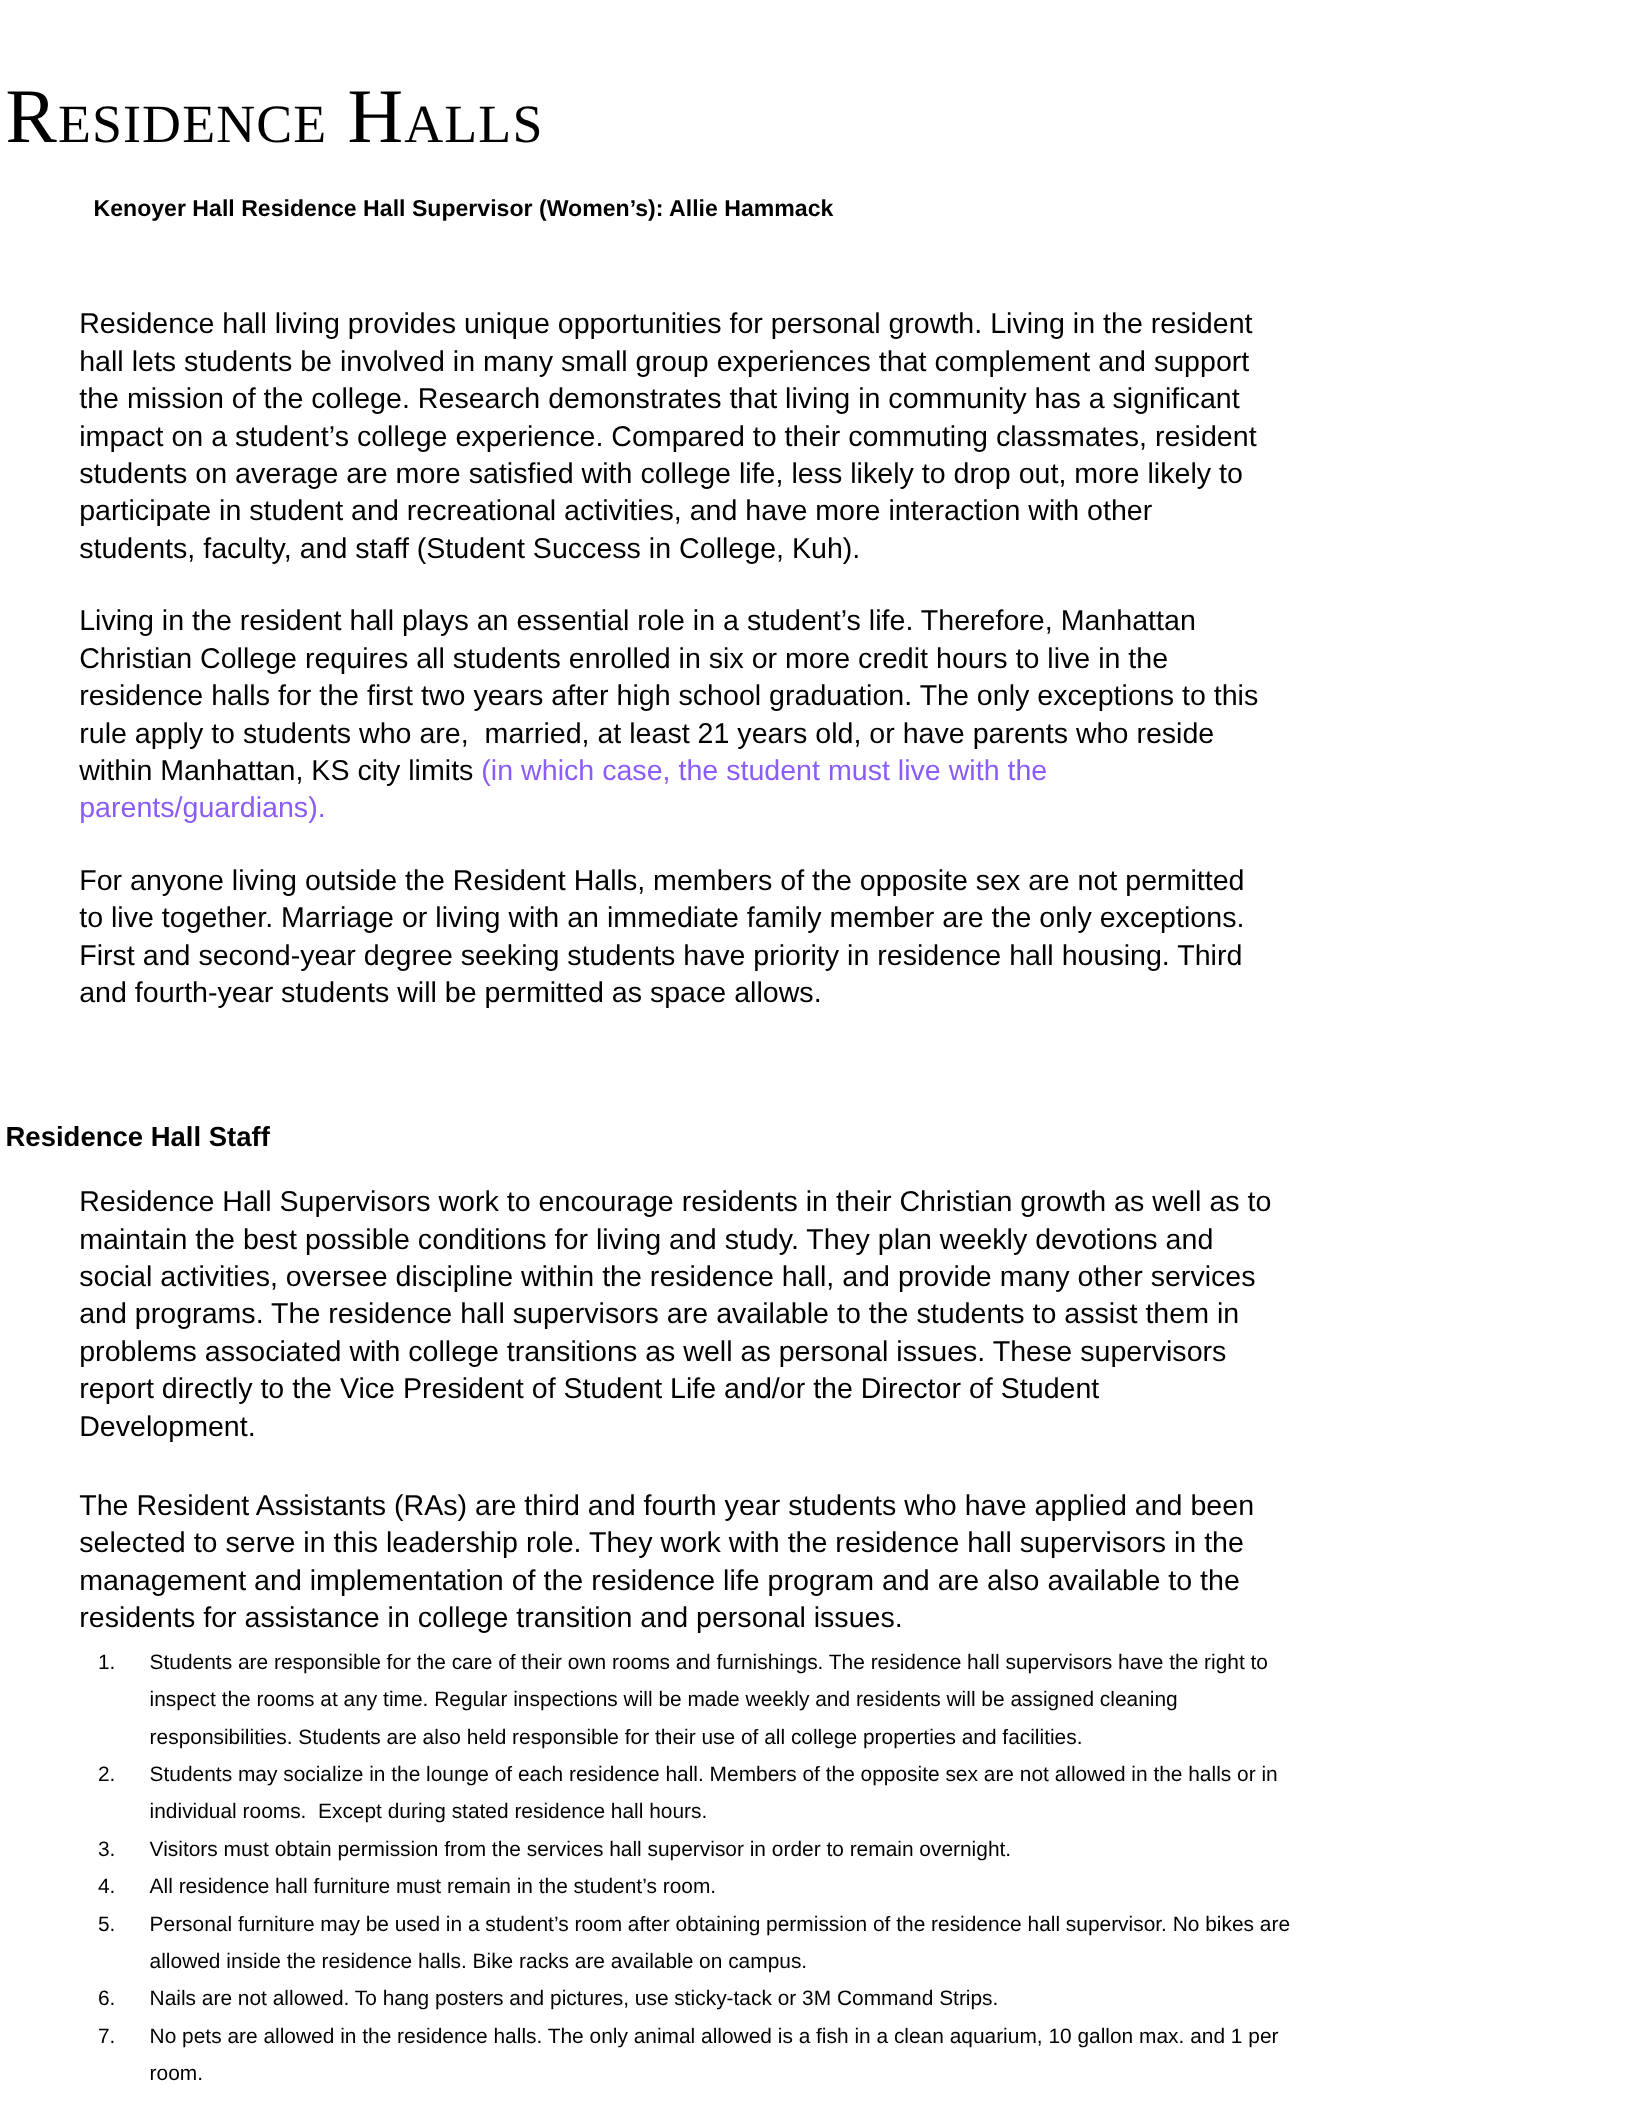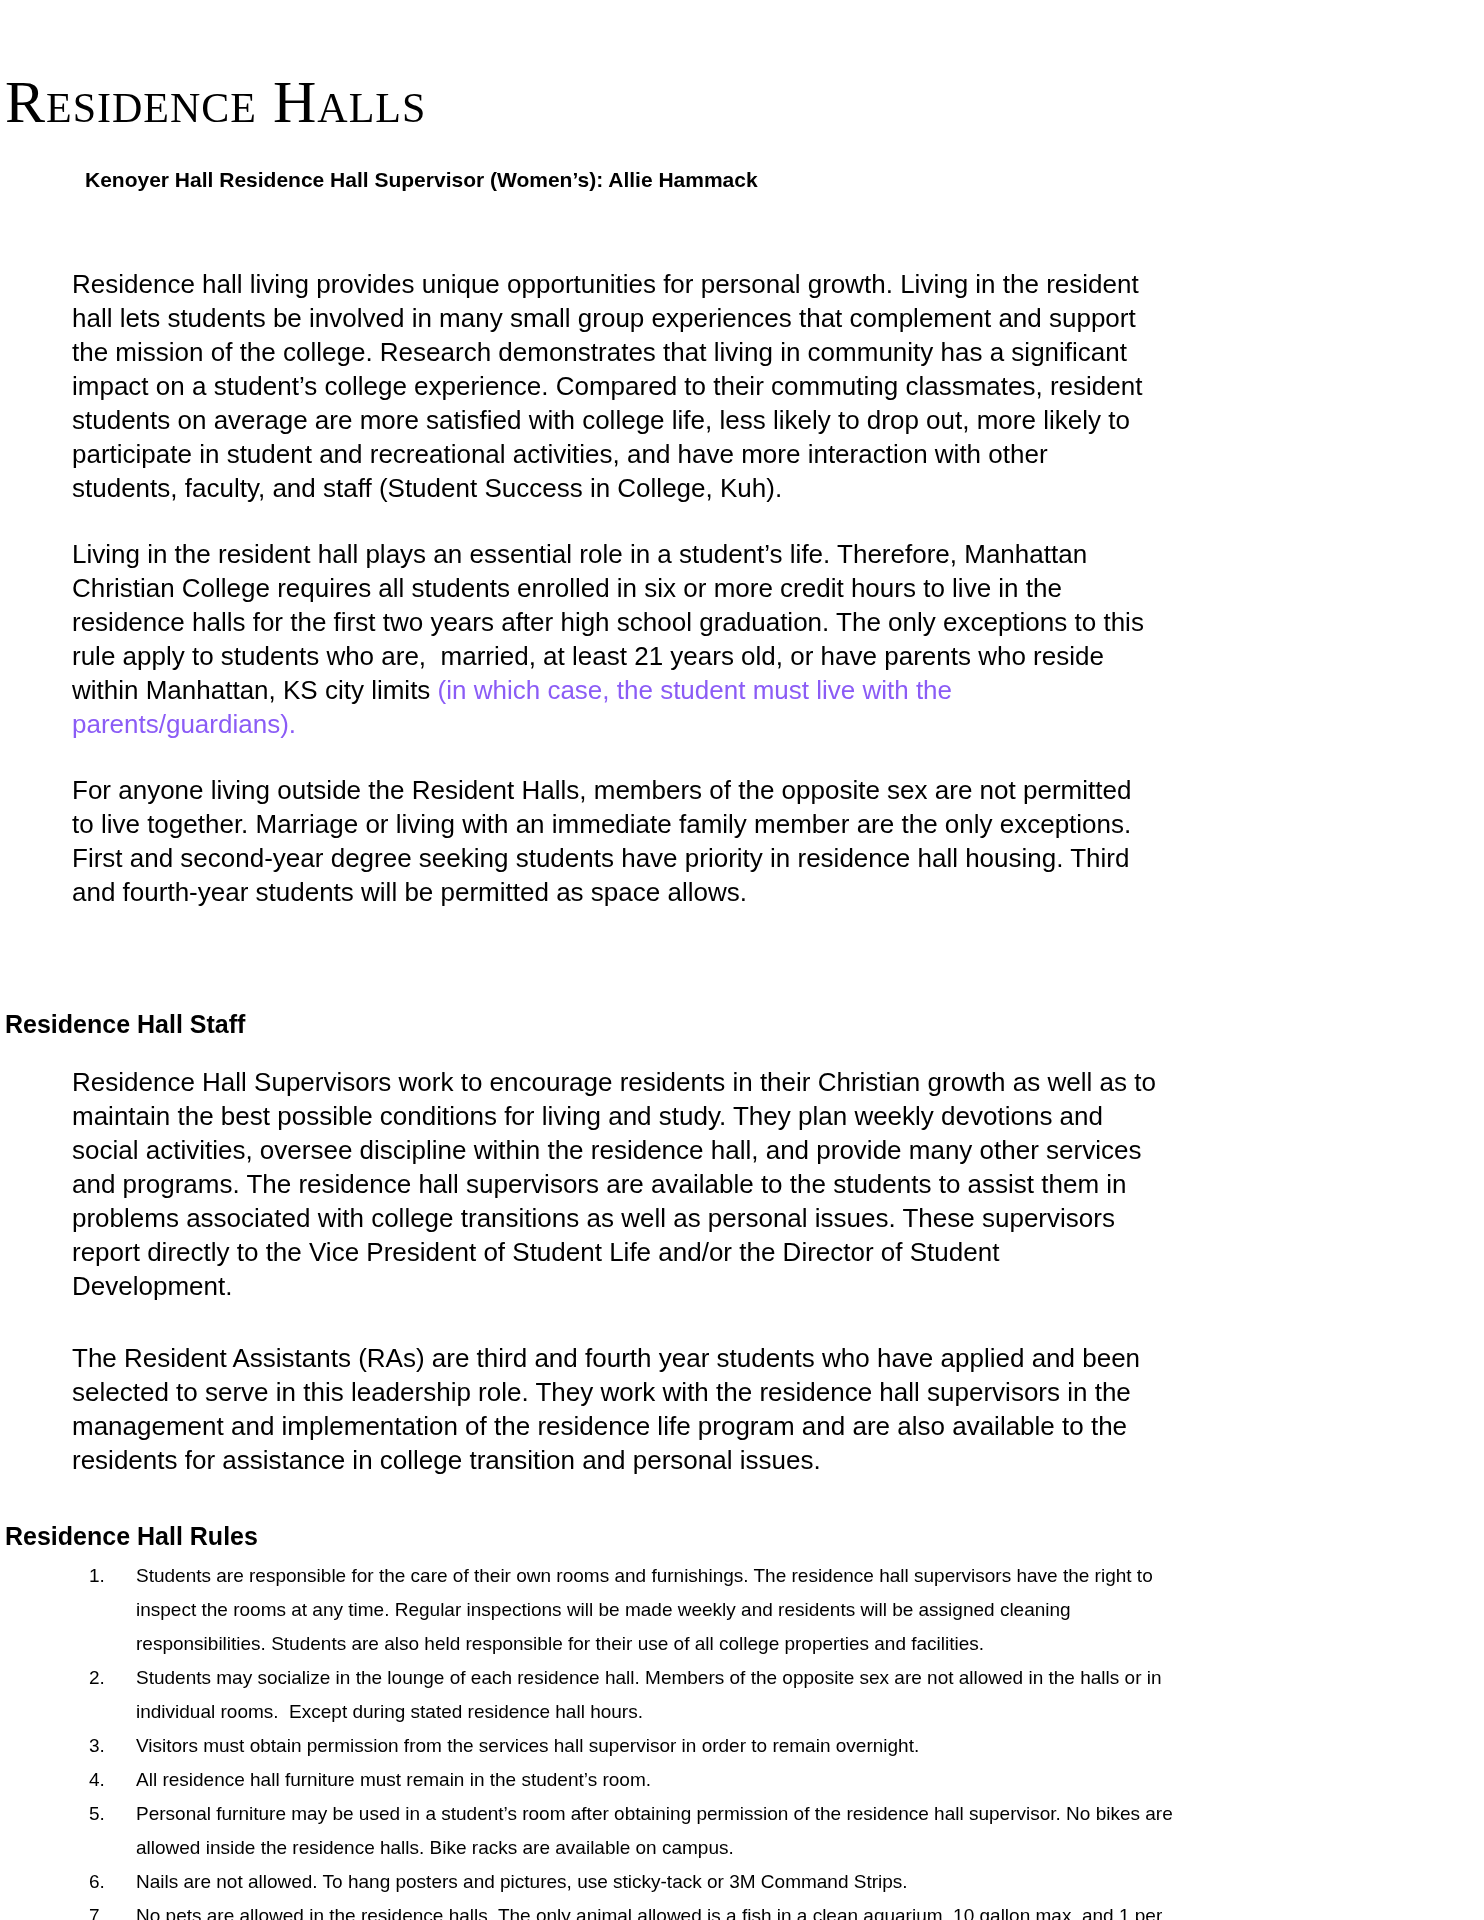--- a/index.html
+++ b/index.html
@@ -19,21 +19,21 @@
     width: 1484px;
     min-height: 1920px;
     padding: 0 40px 60px 3px;
     box-sizing: border-box;
     overflow: hidden;
   }
   .doc-title {
     margin: 72px 0 0 2px;
     font-family: "Liberation Serif", serif;
     font-weight: 400;
-    font-size: 60px;
+    font-size: 70px;
     line-height: 1.0;
     font-variant: small-caps;
     letter-spacing: 1px;
     color: #000000;
   }
   .supervisors {
     margin: 30px 0 0 82px;
     font-size: 21px;
     line-height: 35px;
   }
@@ -100,21 +100,20 @@
 
   <p class="para">For anyone living outside the Resident Halls, members of the opposite sex are not permitted to live together. Marriage or living with an immediate family member are the only exceptions. First and second-year degree seeking students have priority in residence hall housing. Third and fourth-year students will be permitted as space allows.</p>
 
   <h2 class="section-heading staff">Residence Hall Staff</h2>
 
   <div class="section-body">
     <p class="para">Residence Hall Supervisors work to encourage residents in their Christian growth as well as to maintain the best possible conditions for living and study. They plan weekly devotions and social activities, oversee discipline within the residence hall, and provide many other services and programs. The residence hall supervisors are available to the students to assist them in problems associated with college transitions as well as personal issues. These supervisors report directly to the Vice President of Student Life and/or the Director of Student Development.</p>
     <p class="para">The Resident Assistants (RAs) are third and fourth year students who have applied and been selected to serve in this leadership role. They work with the residence hall supervisors in the management and implementation of the residence life program and are also available to the residents for assistance in college transition and personal issues.</p>
   </div>
 
-  <h2 class="section-heading">Residence Hall Rules</h2>
 
   <div class="rules-list">
     <div class="rule-item">
       <span class="rule-num">1.</span>
       <span class="rule-text">Students are responsible for the care of their own rooms and furnishings. The residence hall supervisors have the right to inspect the rooms at any time. Regular inspections will be made weekly and residents will be assigned cleaning responsibilities. Students are also held responsible for their use of all college properties and facilities.</span>
     </div>
     <div class="rule-item">
       <span class="rule-num">2.</span>
       <span class="rule-text">Students may socialize in the lounge of each residence hall. Members of the opposite sex are not allowed in the halls or in individual rooms.  Except during stated residence hall hours.</span>
     </div>

